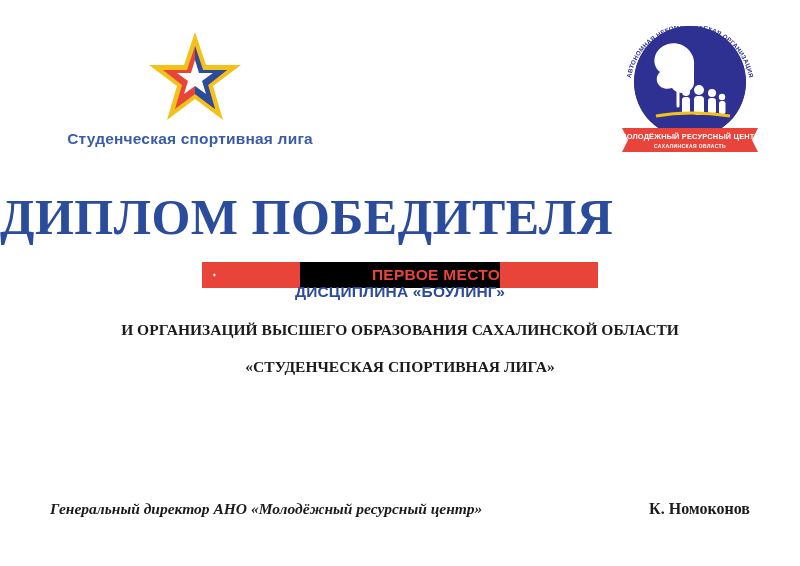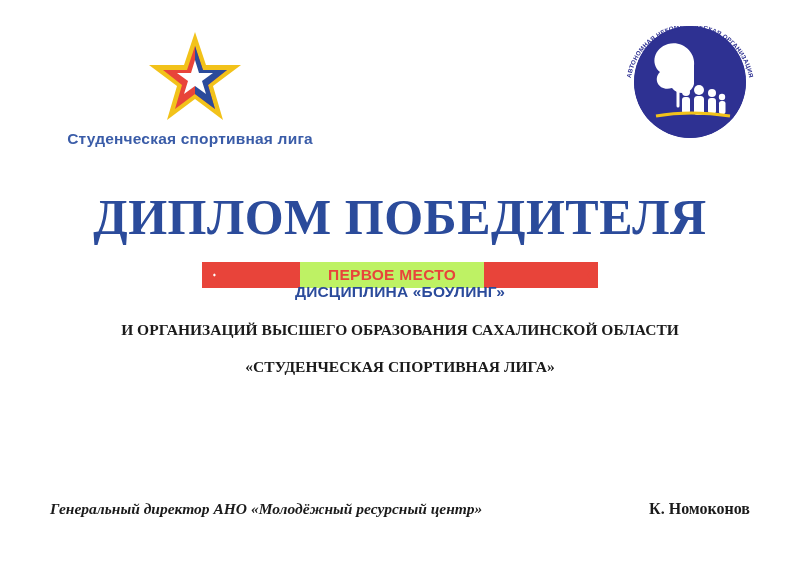--- a/index.html
+++ b/index.html
@@ -90,21 +90,20 @@
     width: 140px;
     height: 34px;
   }
 
   
   .title {
     position: absolute;
     top: 188px;
     left: 0;
     width: 800px;
-    text-align: center;
     font-family: "Liberation Serif", serif;
     font-size: 50px;
     font-weight: bold;
     color: #2b4b9b;
     letter-spacing: 0.5px;
     white-space: nowrap;
   }
 
   
   .ribbon {
@@ -138,26 +137,26 @@
     top: 0;
     width: 20px;
     height: 26px;
     background: #e8443a;
     clip-path: polygon(0 0, 100% 0, 45% 50%, 100% 100%, 0 100%);
   }
   .ribbon-center {
     position: absolute;
     left: 300px;
     top: 0;
-    width: 184px;
-    height: 26px;
-    background: #bef264;
+    width: 200px;
+    height: 26px;
+    background: #000000;
     display: flex;
     align-items: center;
-    justify-content: center;
+    justify-content: flex-end;
   }
   .ribbon-text {
     font-family: "Liberation Sans", sans-serif;
     font-size: 15.5px;
     font-weight: bold;
     color: #e8443a;
     letter-spacing: 0.3px;
     white-space: nowrap;
   }
 
@@ -277,20 +276,27 @@
         <svg width="140" height="130" viewBox="0 0 140 130" xmlns="http://www.w3.org/2000/svg">
           <defs>
             <path id="arcpath" d="M 10 62 A 60 60 0 0 1 130 62" fill="none"></path>
           </defs>
           <text font-family="Liberation Sans, sans-serif" font-size="6.2" font-weight="bold" fill="#2e3192" letter-spacing="0.3">
             <textPath href="#arcpath" startOffset="50%" text-anchor="middle">АВТОНОМНАЯ НЕКОММЕРЧЕСКАЯ ОРГАНИЗАЦИЯ</textPath>
           </text>
         </svg>
       </div>
 
+      <div class="mrc-ribbon">
+        <svg width="140" height="34" viewBox="0 0 140 34" xmlns="http://www.w3.org/2000/svg">
+          <path d="M2 4 L138 4 L132 16 L138 28 L2 28 L8 16 Z" fill="#e8443a"></path>
+          <text x="70" y="15" text-anchor="middle" font-family="Liberation Sans, sans-serif" font-size="7.4" font-weight="bold" fill="#ffffff" letter-spacing="0.2">МОЛОДЁЖНЫЙ РЕСУРСНЫЙ ЦЕНТР</text>
+          <text x="70" y="24" text-anchor="middle" font-family="Liberation Sans, sans-serif" font-size="5" font-weight="bold" fill="#ffffff" letter-spacing="0.4">САХАЛИНСКАЯ ОБЛАСТЬ</text>
+        </svg>
+      </div>
 
     </div>
   </div>
 
   <div class="title">ДИПЛОМ ПОБЕДИТЕЛЯ</div>
 
   <div class="ribbon">
     <div class="ribbon-band"></div>
     <div class="ribbon-left-tail"></div>
     <div class="ribbon-right-tail"></div>

